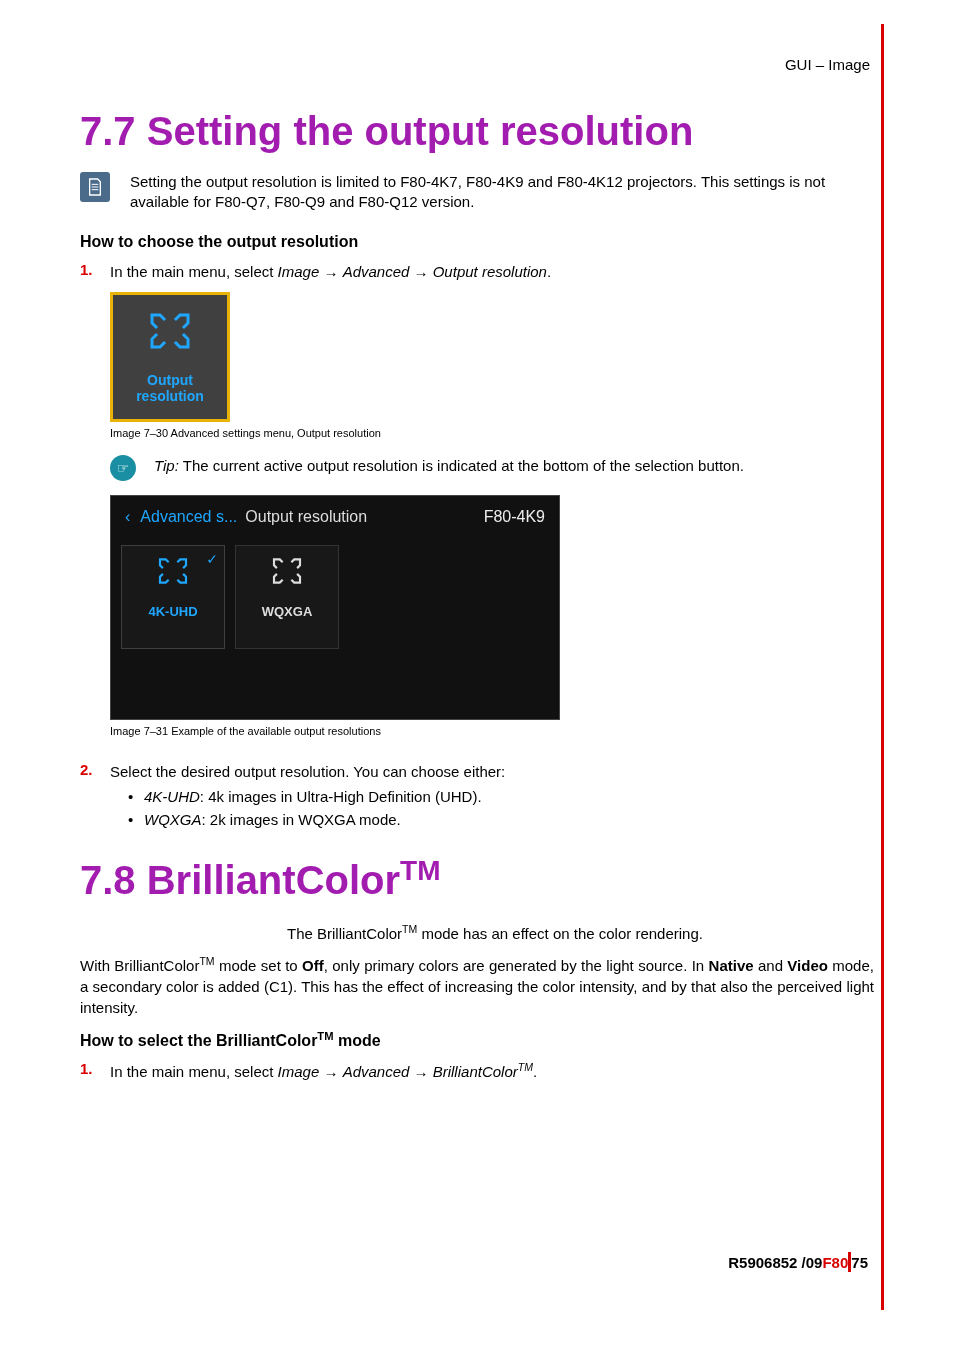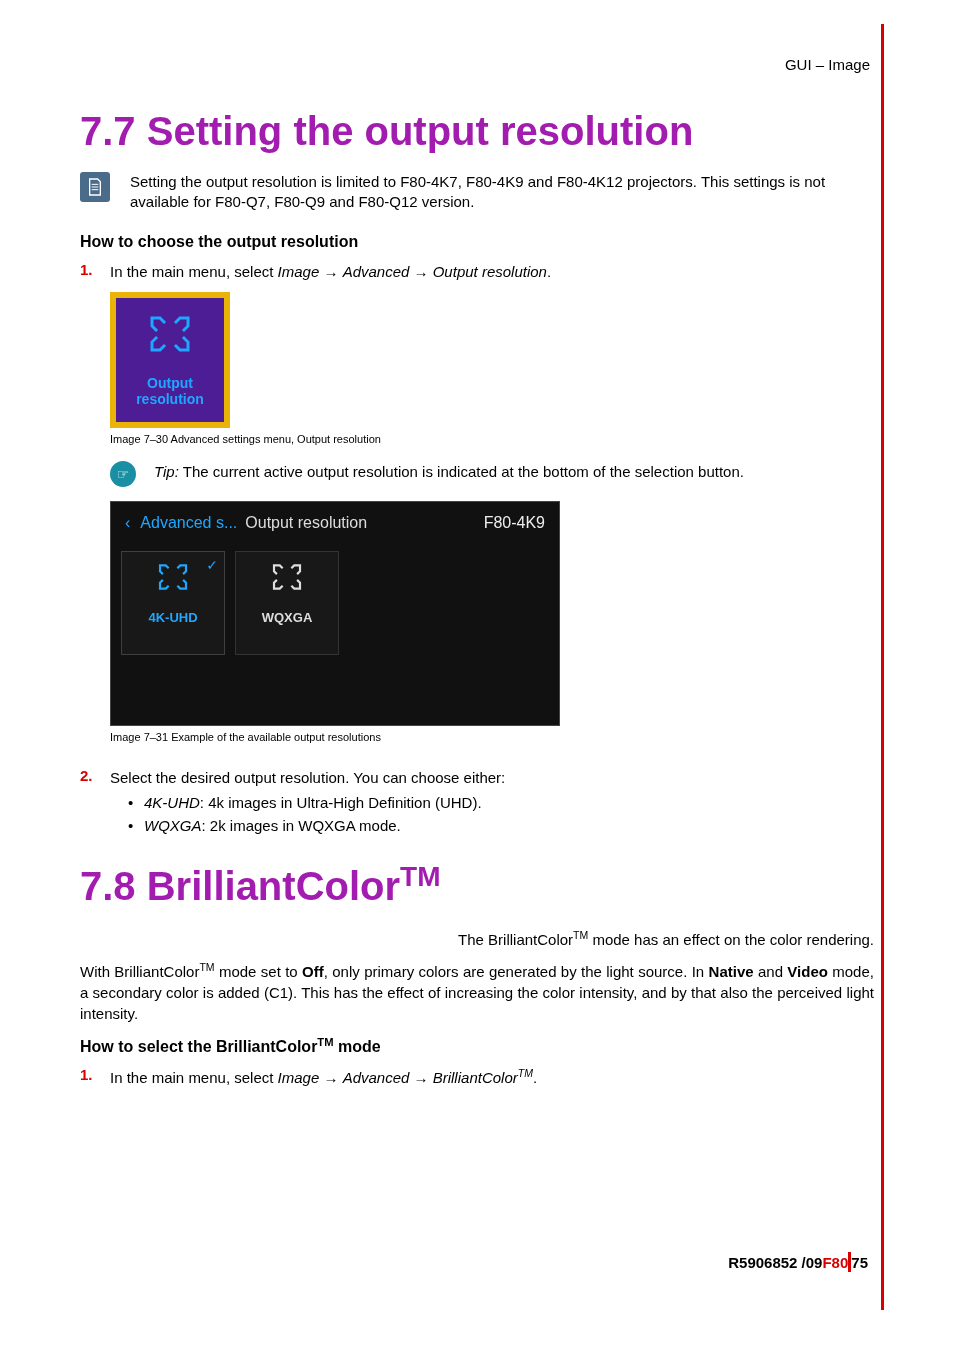--- a/index.html
+++ b/index.html
@@ -11,21 +11,21 @@
   .callout { display: flex; align-items: flex-start; gap: 20px; margin-bottom: 20px; }
   .callout-icon { width: 30px; height: 30px; flex: 0 0 30px; background: #4a6b8a; border-radius: 3px; display: flex; align-items: center; justify-content: center; }
   .callout-icon svg { width: 16px; height: 20px; }
   .callout-text { font-size: 15px; line-height: 1.35; }
   h2.sub { font-size: 16px; font-weight: bold; margin-top: 12px; margin-bottom: 10px; }
   ol.steps { list-style: none; padding: 0; }
   ol.steps > li { display: flex; gap: 12px; margin-bottom: 8px; }
   .step-num { color: #d90000; font-weight: bold; font-size: 15px; width: 18px; flex: 0 0 18px; }
   .step-body { font-size: 15px; line-height: 1.4; flex: 1; }
   .step-body em { font-style: italic; }
-  .menu-tile { width: 120px; margin: 10px 0 4px 0; background: #4c1d95; border: 6px solid #eab308; padding: 18px 6px 14px 6px; text-align: center; }
+  .menu-tile { width: 120px; margin: 10px 0 4px 0; background: #404040; border: 3px solid #eab308; padding: 18px 6px 14px 6px; text-align: center; }
   .menu-tile .arrows { margin-bottom: 18px; }
   .menu-tile .arrows svg { width: 40px; height: 36px; }
   .menu-tile .tile-label { color: #1fa7ff; font-size: 14px; font-weight: bold; line-height: 1.2; }
   .img-caption { font-size: 11px; color: #000; margin-bottom: 14px; }
   .tip-row { display: flex; align-items: flex-start; gap: 18px; margin-bottom: 14px; }
   .tip-icon { width: 26px; height: 26px; flex: 0 0 26px; background: #1a8fa3; border-radius: 50%; display:flex; align-items:center; justify-content:center; color:#fff; font-size:14px; }
   .tip-text { font-size: 15px; line-height: 1.4; }
   .tip-text .tip-lead { font-style: italic; }
   .screen2 { width: 450px; background: #111; border: 1px solid #444; margin: 8px 0 4px 0; }
   .screen2-head { display: flex; align-items: center; padding: 10px 14px; color: #e6e6e6; font-size: 16px; gap: 8px; }
@@ -139,21 +139,21 @@
         </ul>
       </div>
     </li>
   </ol>
 
   <h1 class="section" style="margin-top:24px;">
     <span>7.8 BrilliantColor</span><span class="tm">TM</span>
   </h1>
 
 
-  <p class="para" style="text-align:right;margin-left:36px;">
+  <p class="para" style="text-align:center;margin-left:36px;">
     <span>The BrilliantColor</span><span class="tm">TM</span><span> mode has an effect on the color rendering.</span>
   </p>
 
   <p class="para">
     <span>With BrilliantColor</span><span class="tm">TM</span><span> mode set to </span><b>Off</b><span>, only primary colors are generated by the light source. In </span><b>Native</b><span> and </span><b>Video</b><span> mode, a secondary color is added (C1). This has the effect of increasing the color intensity, and by that also the perceived light intensity.</span>
   </p>
 
   <h2 class="sub">
     <span>How to select the BrilliantColor</span><span class="tm">TM</span><span> mode</span>
   </h2>

